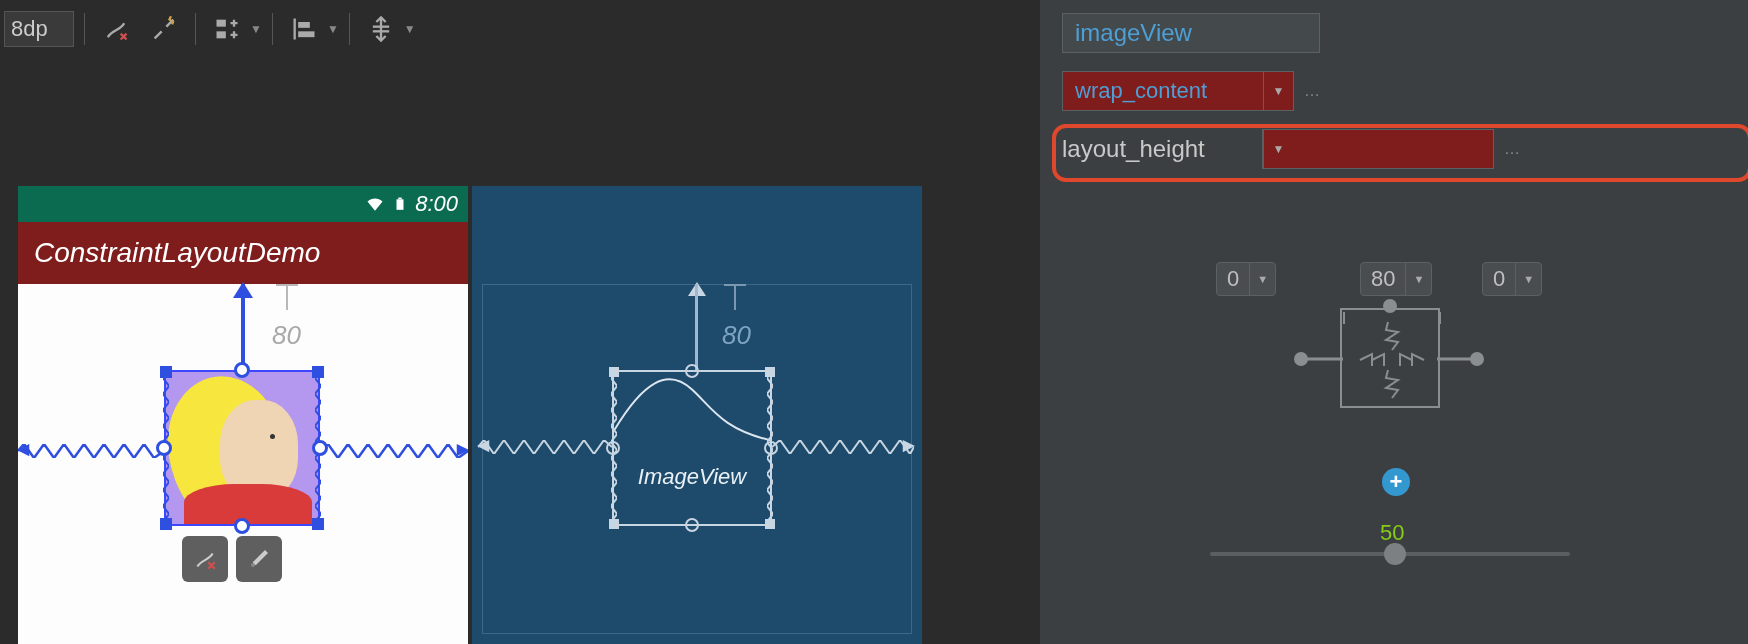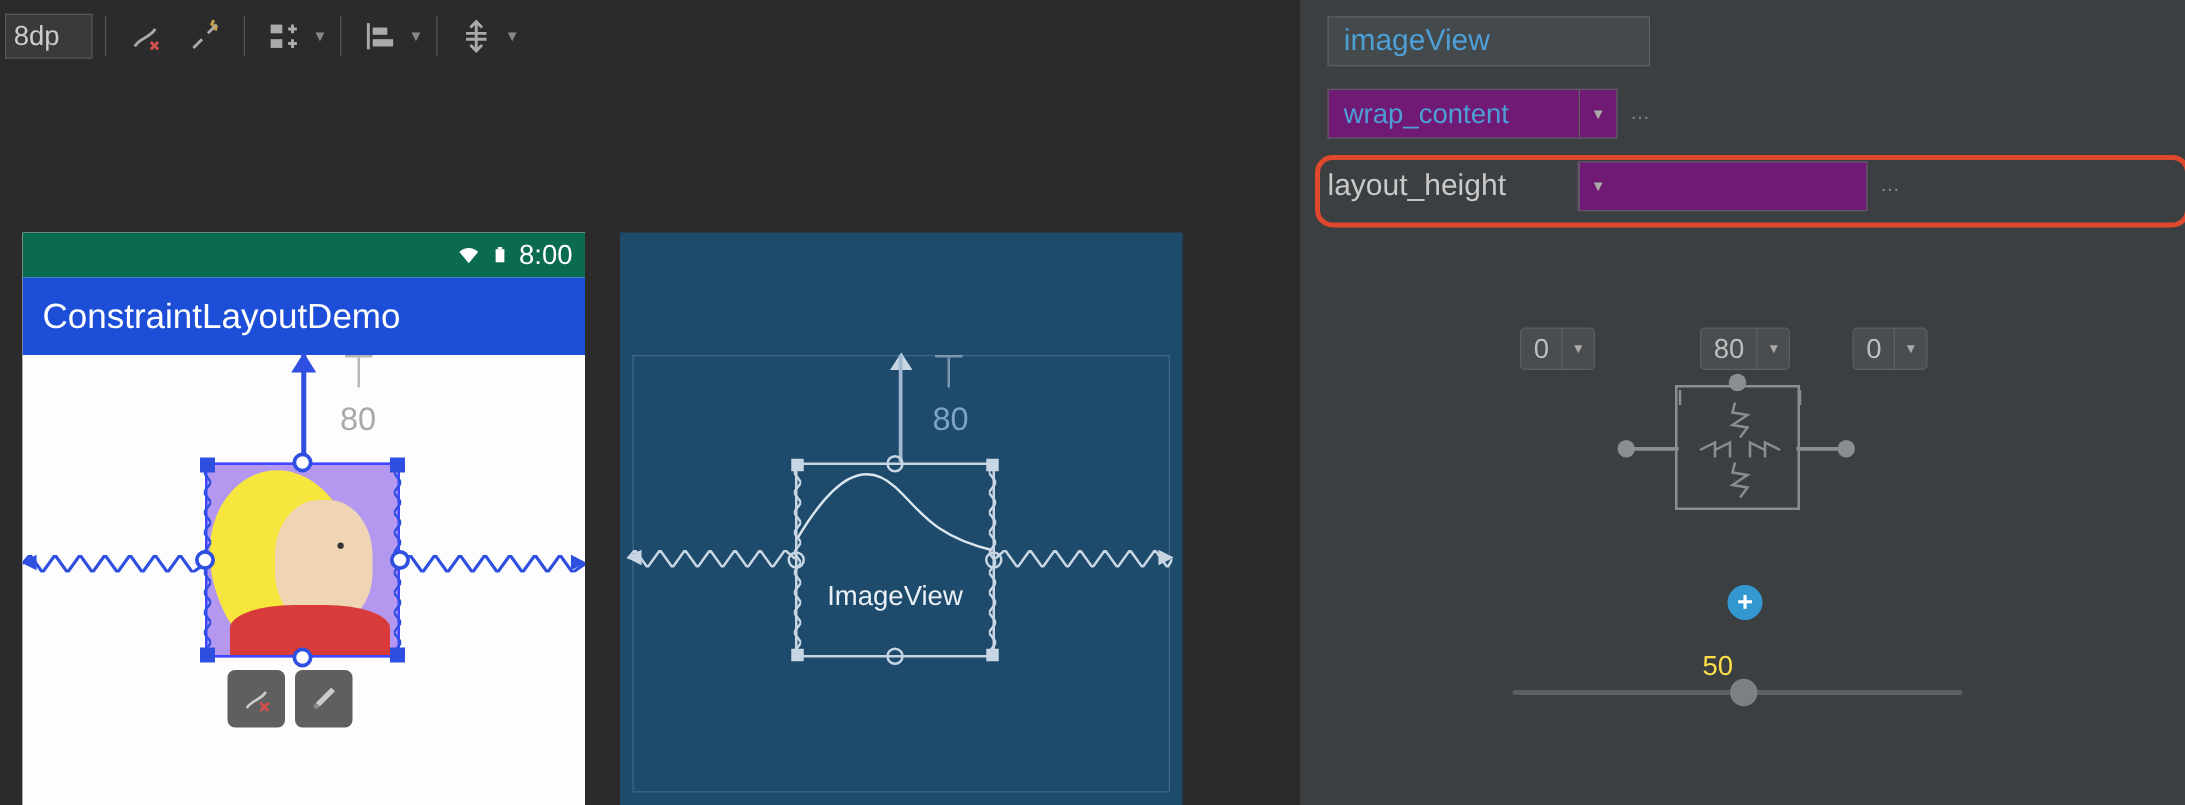--- a/index.html
+++ b/index.html
@@ -9,26 +9,26 @@
   
   .canvas-area { flex: 0 0 1040px; height: 100%; background: #2b2b2b; position: relative; }
 
   .toolbar { position: absolute; left: 0; top: 0; height: 58px; display:flex; align-items:center; padding-left:4px; gap: 6px; }
   .toolbar .dp-input { width: 70px; height: 36px; background:#3a3a3a; border:1px solid #555; color:#ccc; font-size:22px; padding:0 6px; }
   .toolbar .tbtn { width: 42px; height: 42px; display:flex; align-items:center; justify-content:center; color:#aaa; }
   .toolbar .sep { width:1px; height:32px; background:#555; margin:0 4px; }
   .toolbar svg { width: 28px; height: 28px; }
   .toolbar .chev { font-size:12px; color:#888; margin-left:-4px; }
 
-  .phones { position:absolute; left:18px; top:186px; display:flex; gap:28px; }
+  .phones { position:absolute; left:18px; top:186px; display:flex; gap:4px;font-style:italic; }
 
   
   .phone-design { width:450px; height:458px; background:#fff; position:relative; overflow:hidden; }
   .statusbar { height:36px; background:#0b6b50; display:flex; justify-content:flex-end; align-items:center; color:#fff; font-size:22px; font-weight:500; gap:8px; padding-right:10px;}
-  .appbar { height:62px; background:#1d4ed8; color:#fff; font-size:28px; display:flex; align-items:center; padding-left:16px;}
+  .appbar { height:62px; background:#7f1d1d; color:#fff; font-size:28px; display:flex; align-items:center; padding-left:16px;}
   .design-body { position:relative; height:calc(100% - 98px); background:#fdfdfd; }
 
   .cons-arrow { position:absolute; background:#2e4fe0; }
   .design-body .v-arrow { left:223px; top:0; width:4px; height:86px; }
   .design-body .v-head { position:absolute; left:215px; top:-2px; width:0; height:0; border-left:10px solid transparent; border-right:10px solid transparent; border-bottom:16px solid #2e4fe0; }
   .design-body .marginlbl { position:absolute; font-size:26px; color:#a9a9a9; }
   .design-body .mT { position:absolute; left:268px; top:2px; width:2px; height:24px; background:#b8b8b8; }
   .design-body .mTcap { position:absolute; left:258px; top:0; width:22px; height:2px; background:#b8b8b8; }
 
   .sel { position:absolute; left:146px; top:86px; width:156px; height:156px; border:2px solid #3c47ff; background:#b497ee; }
@@ -66,37 +66,37 @@
   .bsel .lbl{position:absolute;width:100%;text-align:center;top:92px;color:#eaf1f6;font-size:22px}
   .bsel .curve{position:absolute;left:0;top:0;width:100%;height:100%}
   .phone-blue .zig{top:254px}
   .phone-blue .outline{position:absolute;left:10px;top:98px;right:10px;height:350px;border:1px solid #3d688a}
 
   
   .attrs { flex:1; height:100%; background:#3c3f41; padding:10px 20px 0 22px; position:relative; }
   .row { display:flex; align-items:center; height:46px; margin-bottom:12px; }
   .row .lbl { width:200px; color:#c9c9c9; font-size:24px; }
   .row input.text { flex:1; height:40px; background:#44494b; border:1px solid #5b6063; color:#4d9fd6; font-size:24px; padding:0 12px; max-width:258px;}
-  .row .combo { display:flex; align-items:center; height:40px; background:#701a75; border:1px solid #5b6063; width:232px; }
+  .row .combo { display:flex; align-items:center; height:40px; background:#7f1d1d; border:1px solid #5b6063; width:232px; }
   .row .combo span { flex:1; color:#4d9fd6; font-size:22px; padding:0 12px; white-space:nowrap; overflow:hidden; }
   .row .combo .dd { width:30px; height:100%; border-left:1px solid #5b6063; display:flex;align-items:center;justify-content:center;color:#aaa;font-size:12px;}
   .row .more { margin-left:10px; color:#888; letter-spacing:2px; font-size:16px; }
   .highlight { position:absolute; left:12px; top:124px; width:700px; height:58px; border:4px solid #e0482e; border-radius:14px; pointer-events:none; }
 
   
   .cwidget{position:absolute; left:130px; top:262px; width:440px; height:260px;}
   .cbox{position:absolute;left:170px;top:46px;width:100px;height:100px;border:2px solid #8b8e90}
   .mrg-chip{position:absolute;display:flex;align-items:center;height:34px;background:#4a4d4f;border:1px solid #5b6063;border-radius:4px}
   .mrg-chip span{padding:0 10px;color:#bfbfbf;font-size:22px}
   .mrg-chip .dd{width:26px;height:100%;border-left:1px solid #5b6063;display:flex;align-items:center;justify-content:center;color:#aaa;font-size:11px}
   .cdot{position:absolute;width:14px;height:14px;border-radius:50%;background:#8b8e90}
   .plus{position:absolute;left:212px;top:206px;width:28px;height:28px;border-radius:50%;background:#3498d0;color:#fff;display:flex;align-items:center;justify-content:center;font-size:22px;font-weight:bold}
   .slider-track{position:absolute;left:40px;top:290px;width:360px;height:4px;background:#5c5f61;border-radius:2px}
   .slider-thumb{position:absolute;left:214px;top:281px;width:22px;height:22px;border-radius:50%;background:#7d8082}
-  .slider-val{position:absolute;left:192px;top:258px;color:#fde047;font-size:22px}
+  .slider-val{position:absolute;left:210px;top:258px;color:#84cc16;font-size:22px}
 
   .watermark{position:absolute;right:16px;bottom:6px;display:flex;align-items:center;gap:8px;color:#cfcfcf;font-size:22px;letter-spacing:2px}
   .watermark svg{width:46px;height:46px}
   .watermark .sub{font-size:9px;letter-spacing:4px;color:#9a9a9a}
 </style>
 </head>
 <body>
 
 <div class="canvas-area">
 

